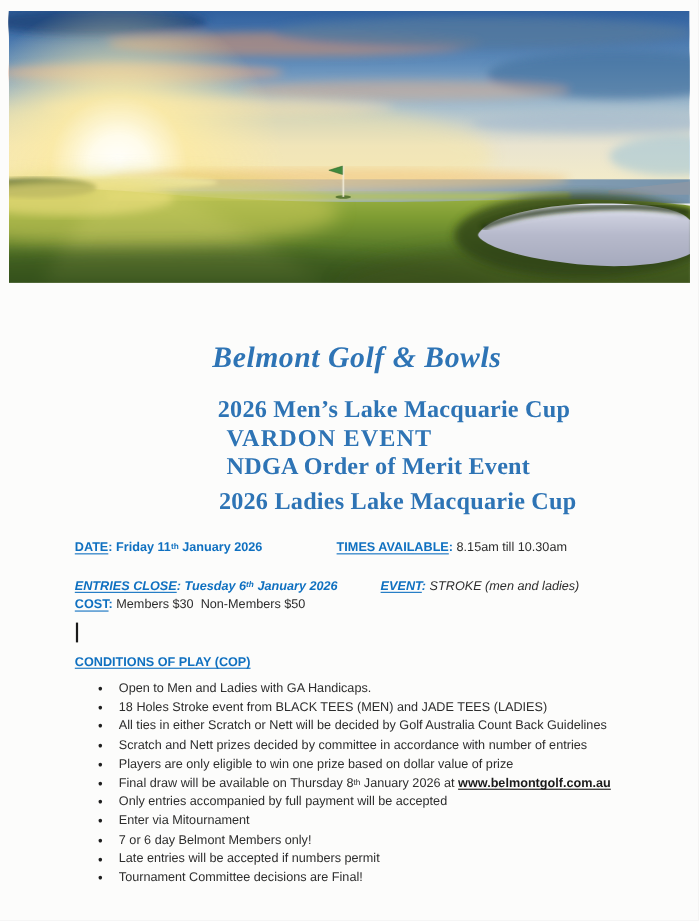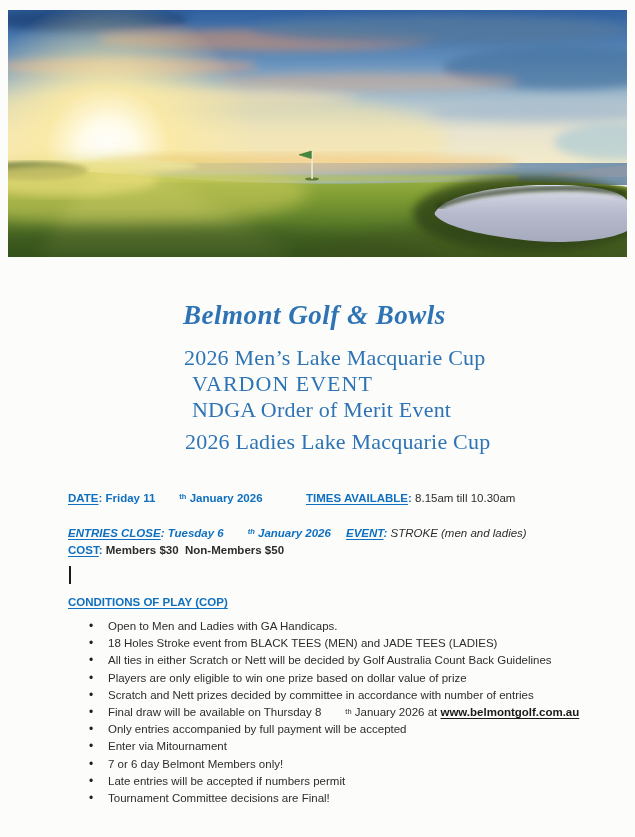--- a/index.html
+++ b/index.html
@@ -13,45 +13,45 @@
   body{background:#e8e8e8;font-family:"Liberation Sans",sans-serif;}
   .page{
     position:relative;width:635px;height:837px;margin:0 auto;
     background:var(--page-bg);overflow:hidden;
   }
   .photo{
     position:absolute;left:8px;top:10px;width:619px;height:247px;overflow:hidden;
   }
   .photo svg{display:block;width:100%;height:100%;}
   .club-title{
-    position:absolute;left:183px;top:300px;margin:0;
+    position:absolute;left:183px;top:300px;margin:10px;
     font-family:"Liberation Serif",serif;font-style:italic;font-weight:bold;
     font-size:27px;letter-spacing:.5px;color:var(--heading-blue,#2E74B5);
   }
   .event-title{
-    position:absolute;margin:2px;font-family:"Liberation Serif",serif;
-    font-weight:normal;font-size:22px;letter-spacing:.2px;color:var(--heading-blue,#2E74B5);
+    position:absolute;margin:16px;font-family:"Liberation Serif",serif;
+    font-weight:bold;font-size:22px;letter-spacing:.2px;color:var(--heading-blue,#2E74B5);
   }
   .e1{left:182px;top:343px;}
   .e2{left:190px;top:369px;letter-spacing:1px;}
   .e3{left:190px;top:395px;}
   .e4{left:183px;top:427px;}
   .detail-row{
     position:absolute;left:68px;width:555px;height:15px;
     font-size:11.5px;line-height:14px;white-space:nowrap;
   }
   .r1{top:491px;}.r2{top:526px;font-style:italic;}.r3{top:543px;}
   .lbl{color:var(--label-blue,#0F70C0);font-weight:bold;text-decoration:underline;text-underline-offset:2px;}
   .sep{color:var(--label-blue,#0F70C0);font-weight:bold;}
   .val-blue{color:var(--label-blue,#0F70C0);font-weight:bold;}
   .val-black{color:var(--body-text,#2d2d2d);font-weight:normal;}
-  .val-black-bold{color:var(--body-text,#2d2d2d);font-weight:bold;white-space:pre;}
+  .val-black-bold{color:var(--body-text,#2d2d2d);font-weight:normal;white-space:pre;}
   .col2-r1{position:absolute;left:238px;top:0;}
   .col2-r2{position:absolute;left:278px;top:0;}
-  .sup{font-size:7.5px;vertical-align:top;position:relative;top:-1px;padding-left:24px;}
+  .sup{font-size:7.5px;vertical-align:top;position:relative;top:-1px;}
   .caret{
     position:absolute;left:69px;top:566px;width:1.5px;height:18px;
     background:#1a1a1a;
   }
   .cop-heading{
     position:absolute;left:68px;top:596px;margin:0;
     font-size:11.5px;font-weight:bold;color:var(--label-blue,#0F70C0);
     text-decoration:underline;text-underline-offset:2px;
   }
   .bullets{
@@ -186,22 +186,22 @@
   </div>
 
   <div class="caret"></div>
 
   <h3 class="cop-heading">CONDITIONS OF PLAY (COP)</h3>
 
   <ul class="bullets">
     <li><span>Open to Men and Ladies with GA Handicaps.</span></li>
     <li><span>18 Holes Stroke event from BLACK TEES (MEN) and JADE TEES (LADIES)</span></li>
     <li><span>All ties in either Scratch or Nett will be decided by Golf Australia Count Back Guidelines</span></li>
+    <li><span>Scratch and Nett prizes decided by committee in accordance with number of entries</span></li>
     <li><span>Players are only eligible to win one prize based on dollar value of prize</span></li>
-    <li><span>Scratch and Nett prizes decided by committee in accordance with number of entries</span></li>
     <li>
       <span>Final draw will be available on Thursday 8</span><sup class="sup">th</sup><span> January 2026 at </span><a class="doc-link">www.belmontgolf.com.au</a>
     </li>
     <li><span>Only entries accompanied by full payment will be accepted</span></li>
     <li><span>Enter via Mitournament</span></li>
     <li><span>7 or 6 day Belmont Members only!</span></li>
     <li><span>Late entries will be accepted if numbers permit</span></li>
     <li><span>Tournament Committee decisions are Final!</span></li>
   </ul>
 

